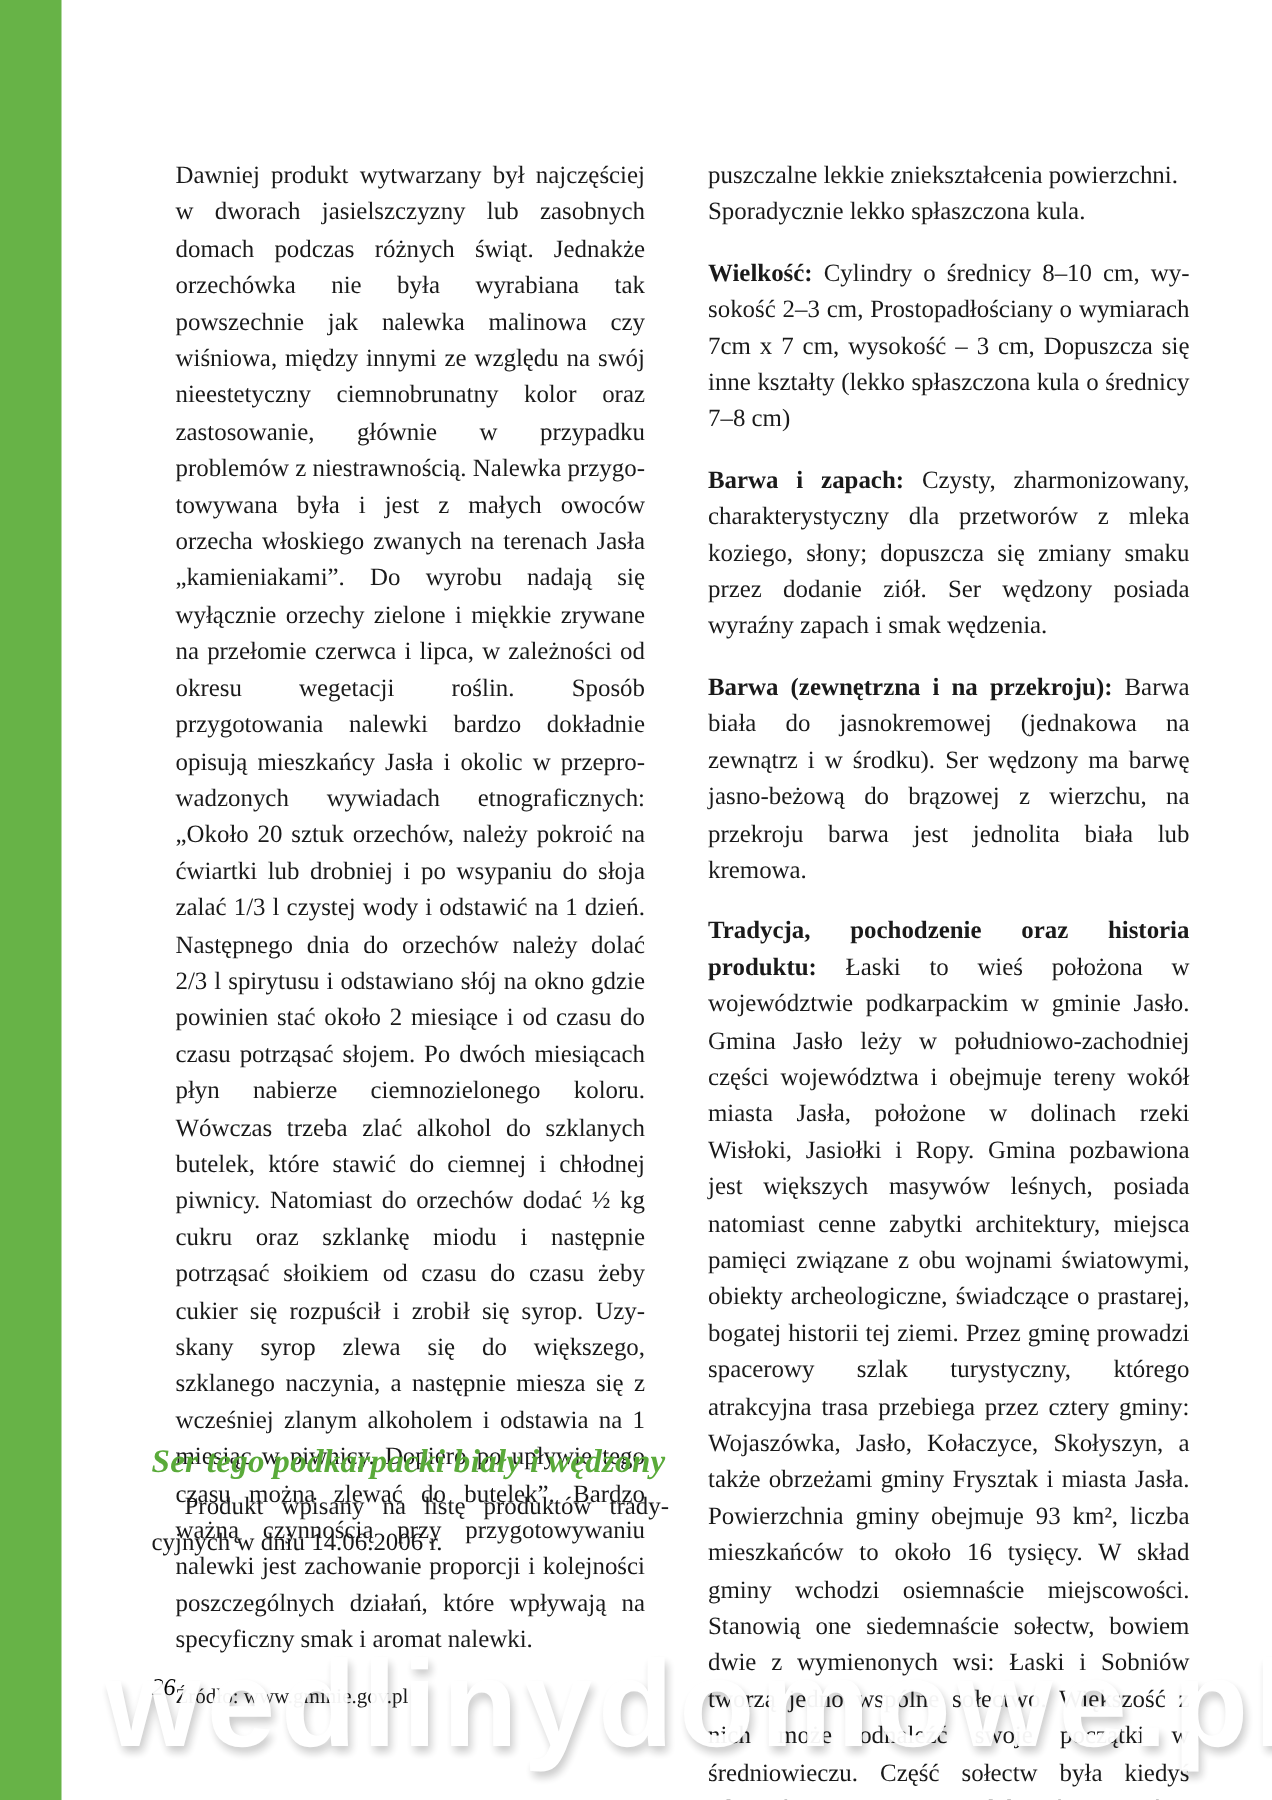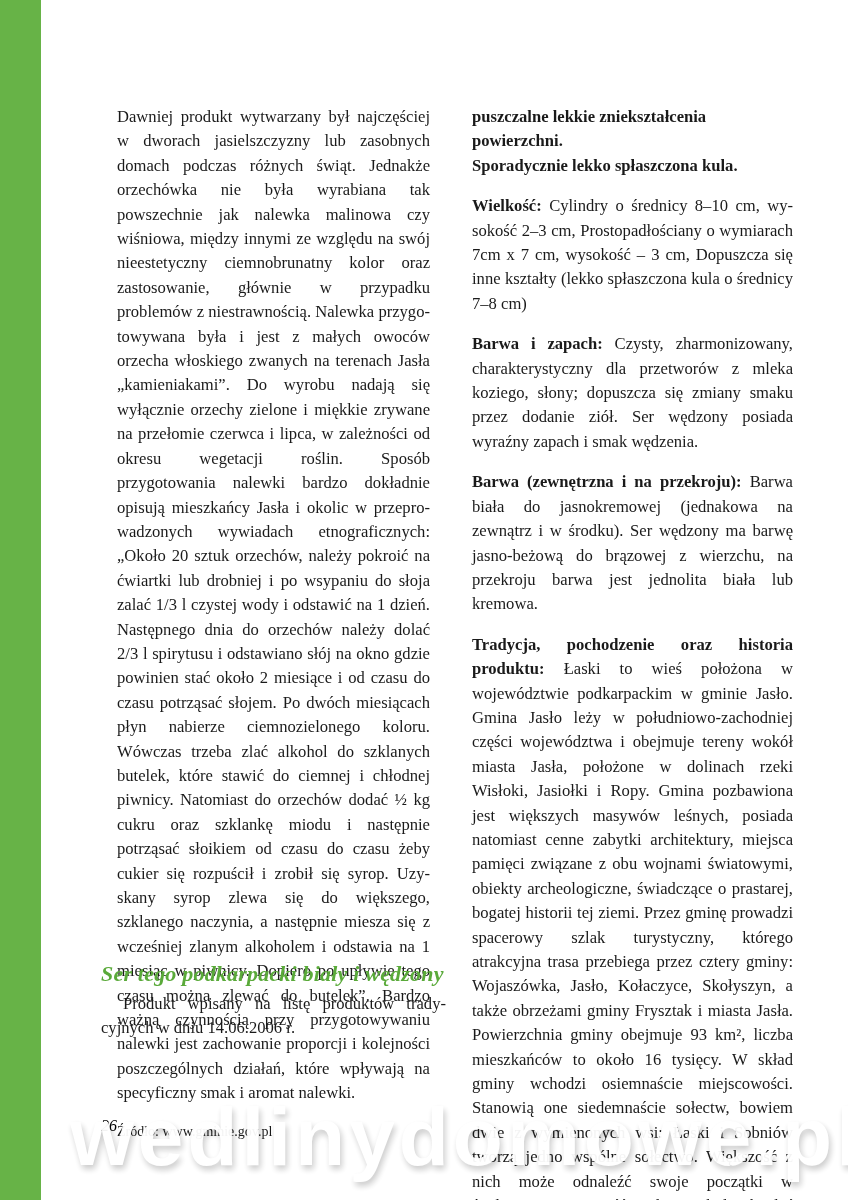--- a/index.html
+++ b/index.html
@@ -65,21 +65,21 @@
   <p class="source">Źródło: www.gminie.gov.pl</p>
 </div>
 
 <div class="heading">Ser tego podkarpacki biały i wędzony</div>
 
 <div class="after-heading">
   <p class="indent">Produkt wpisany na listę produktów trady­cyjnych w dniu 14.06.2006 r.</p>
 </div>
 
 <div class="col right">
-  <p style="text-align:left;font-weight:bold;">puszczalne lekkie zniekształcenia powierzchni.<br>Sporadycznie lekko spłaszczona kula.</p>
+  <p style="text-align:left;">puszczalne lekkie zniekształcenia powierzchni.<br>Sporadycznie lekko spłaszczona kula.</p>
   <p><b>Wielkość:</b><span> Cylindry o średnicy 8–10 cm, wy­sokość 2–3 cm, Prostopadłościany o wymiarach 7cm x 7 cm, wysokość – 3 cm, Dopuszcza się inne kształty (lekko spłaszczona kula o średni­cy 7–8 cm)</span></p>
   <p><b>Barwa i zapach:</b><span> Czysty, zharmonizowany, cha­rakterystyczny dla przetworów z mleka kozie­go, słony; dopuszcza się zmiany smaku przez dodanie ziół. Ser wędzony posiada wyraźny za­pach i smak wędzenia.</span></p>
   <p><b>Barwa (zewnętrzna i na przekroju):</b><span> Barwa bia­ła do jasnokremowej (jednakowa na zewnątrz i w środku). Ser wędzony ma barwę jasno-be­żową do brązowej z wierzchu, na przekroju barwa jest jednolita biała lub kremowa.</span></p>
   <p><b>Tradycja, pochodzenie oraz historia produktu:</b><span> Łaski to wieś położona w województwie pod­karpackim w gminie Jasło. Gmina Jasło leży w południowo-zachodniej części województwa i obejmuje tereny wokół miasta Jasła, położo­ne w dolinach rzeki Wisłoki, Jasiołki i Ropy. Gmina pozbawiona jest większych masywów leśnych, posiada natomiast cenne zabytki ar­chitektury, miejsca pamięci związane z obu wojnami światowymi, obiekty archeologicz­ne, świadczące o prastarej, bogatej historii tej ziemi. Przez gminę prowadzi spacerowy szlak turystyczny, którego atrakcyjna trasa przebie­ga przez cztery gminy: Wojaszówka, Jasło, Ko­łaczyce, Skołyszyn, a także obrzeżami gminy Frysztak i miasta Jasła. Powierzchnia gminy obejmuje 93 km², liczba mieszkańców to około 16 tysięcy. W skład gminy wchodzi osiemna­ście miejscowości. Stanowią one siedemnaście sołectw, bowiem dwie z wymienonych wsi: Ła­ski i Sobniów tworzą jedno wspólne sołectwo. Większość z nich może odnaleźć swoje począt­ki w średniowieczu. Część sołectw była kiedyś własnością opactwa Benedyktynów z Tyńca, inne należały do rycerstwa, a jeszcze inne były wsiami królewskimi. Tereny gminy posiadają</span></p>
 </div>
 
 <div class="page-num">26</div>
 <div class="watermark">wedlinydomowe.pl</div>
 
 </body></html>

